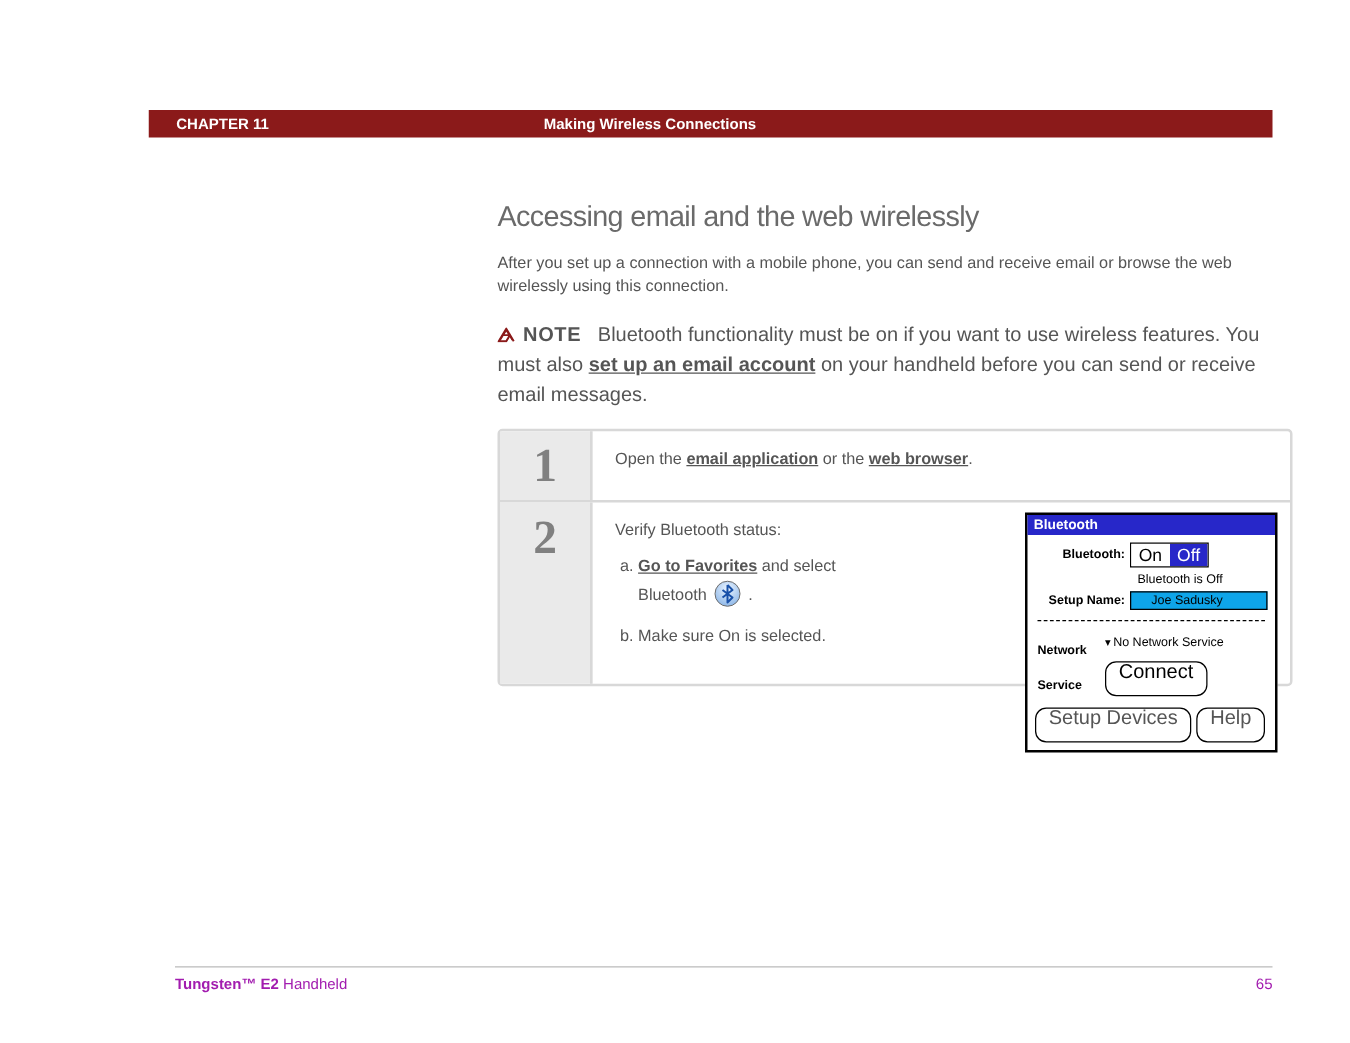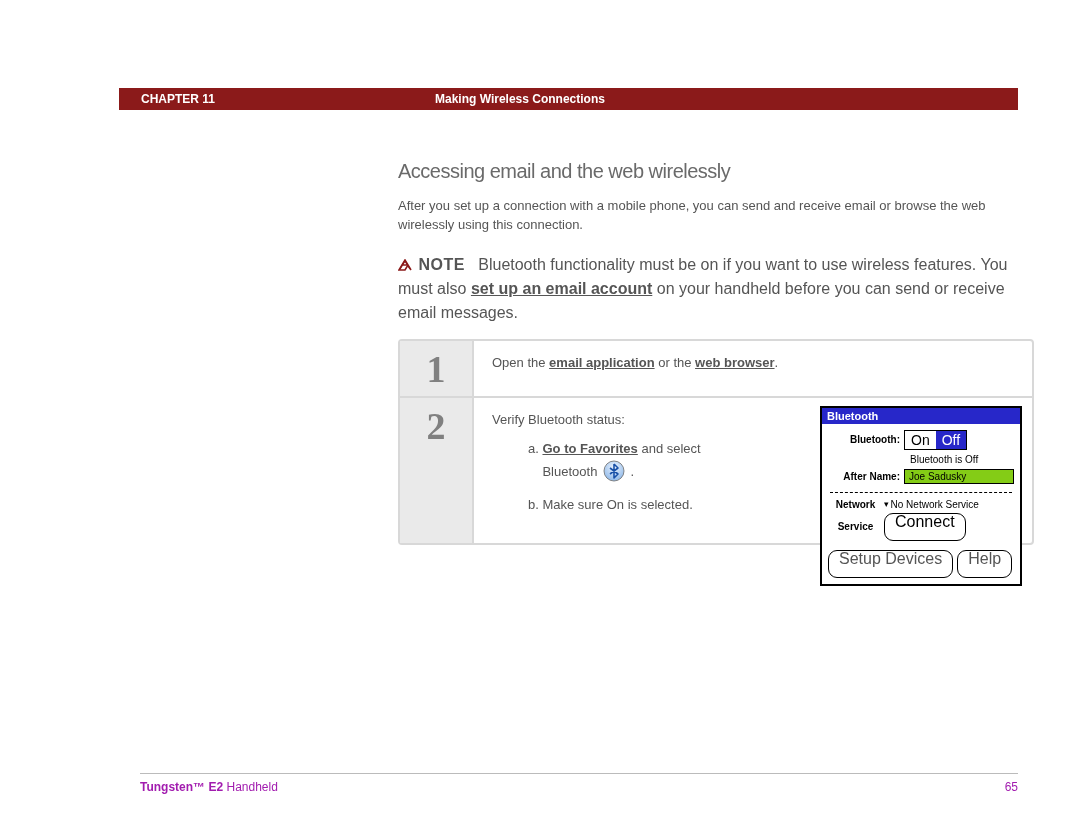--- a/index.html
+++ b/index.html
@@ -26,21 +26,21 @@
   }
   .chapter-label { padding-left: 22px; width: 316px; }
   .chapter-title { }
   .content {
     position: absolute;
     top: 160px;
     left: 398px;
     width: 636px;
   }
   h1 {
-    font-size: 20px;
+    font-size: 23px;
     font-weight: normal;
     color: #6a6a6a;
     margin-bottom: 14px;
     letter-spacing: -0.5px;
   }
   .intro { font-size: 13px; line-height: 1.45; color: #555; margin-bottom: 18px; }
   .note-block { font-size: 16px; line-height: 1.5; margin-bottom: 14px; }
   .note-icon {
     display: inline-block;
     width: 14px; height: 12px;
@@ -69,21 +69,21 @@
     flex-shrink: 0;
   }
   .step-body {
     flex: 1;
     padding: 14px 18px 16px 18px;
     font-size: 13px;
     color: #555;
     position: relative;
   }
   .step-body p { margin-bottom: 10px; }
-  .sub { padding-left: 4px; line-height: 1.8; margin-left: 32px; }
+  .sub { padding-left: 4px; line-height: 1.8; }
   .continued {
     color: #666;
     font-weight: bold;
     margin-top: 10px;
   }
   .cont-arrow {
     display: inline-block;
     width: 12px; height: 10px;
     margin-right: 4px;
     vertical-align: -1px;
@@ -114,24 +114,24 @@
     font-size: 11px;
   }
   .bt-content { padding: 6px 6px 2px 6px; color: #000; }
   .bt-line { display: flex; align-items: center; margin-bottom: 4px; }
   .bt-label { font-weight: bold; width: 76px; text-align: right; padding-right: 4px; font-size: 10px; }
   .toggle { display: inline-flex; border: 1px solid #000; overflow: hidden; font-size: 14px; }
   .toggle span { padding: 1px 6px; }
   .toggle .off { background: #2727c9; color: #fff; }
   .toggle .on { background: #fff; color: #000; }
   .status-text { font-size: 10px; padding-left: 82px; margin-bottom: 4px; }
-  .name-box { border: 1px solid #000; padding: 1px 4px; font-size: 10px; background: #84cc16; flex:1; }
+  .name-box { border: 1px solid #000; padding: 1px 16px; font-size: 10px; background: #0ea5e9; flex:1; }
   .bt-divider { border: none; border-top: 1px dashed #000; margin: 8px 2px 6px 2px; }
   .net-row { display:flex; align-items:center; font-size:10px; margin-bottom:3px; padding: 0 2px; }
-  .net-label { font-weight:bold; width: 54px; text-align:center; padding-right:3px; }
+  .net-label { font-weight:bold; width: 54px; text-align:left; padding-right:3px;margin-top:12px; }
   .drop-arrow { font-size:9px; padding-right:2px; }
   .pill {
     display:inline-block;
     border:1px solid #000;
     border-radius:9px;
     padding: 0 10px;
     font-size:16px;
     line-height: 15px;
     height: 28px;
     background:#fff;
@@ -219,21 +219,21 @@
           <div class="bt-content">
             <div class="bt-line">
               <span class="bt-label">Bluetooth:</span>
               <span class="toggle">
                 <span class="on">On</span>
                   <span class="off">Off</span>
               </span>
             </div>
             <div class="status-text">Bluetooth is Off</div>
             <div class="bt-line">
-              <span class="bt-label">After Name:</span>
+              <span class="bt-label">Setup Name:</span>
               <span class="name-box">Joe Sadusky</span>
             </div>
             <hr class="bt-divider">
             <div class="net-row">
               <span class="net-label">Network</span>
               <span class="drop-arrow">▾</span>
               <span>No Network Service</span>
             </div>
             <div class="net-row">
               <span class="net-label">Service</span>

